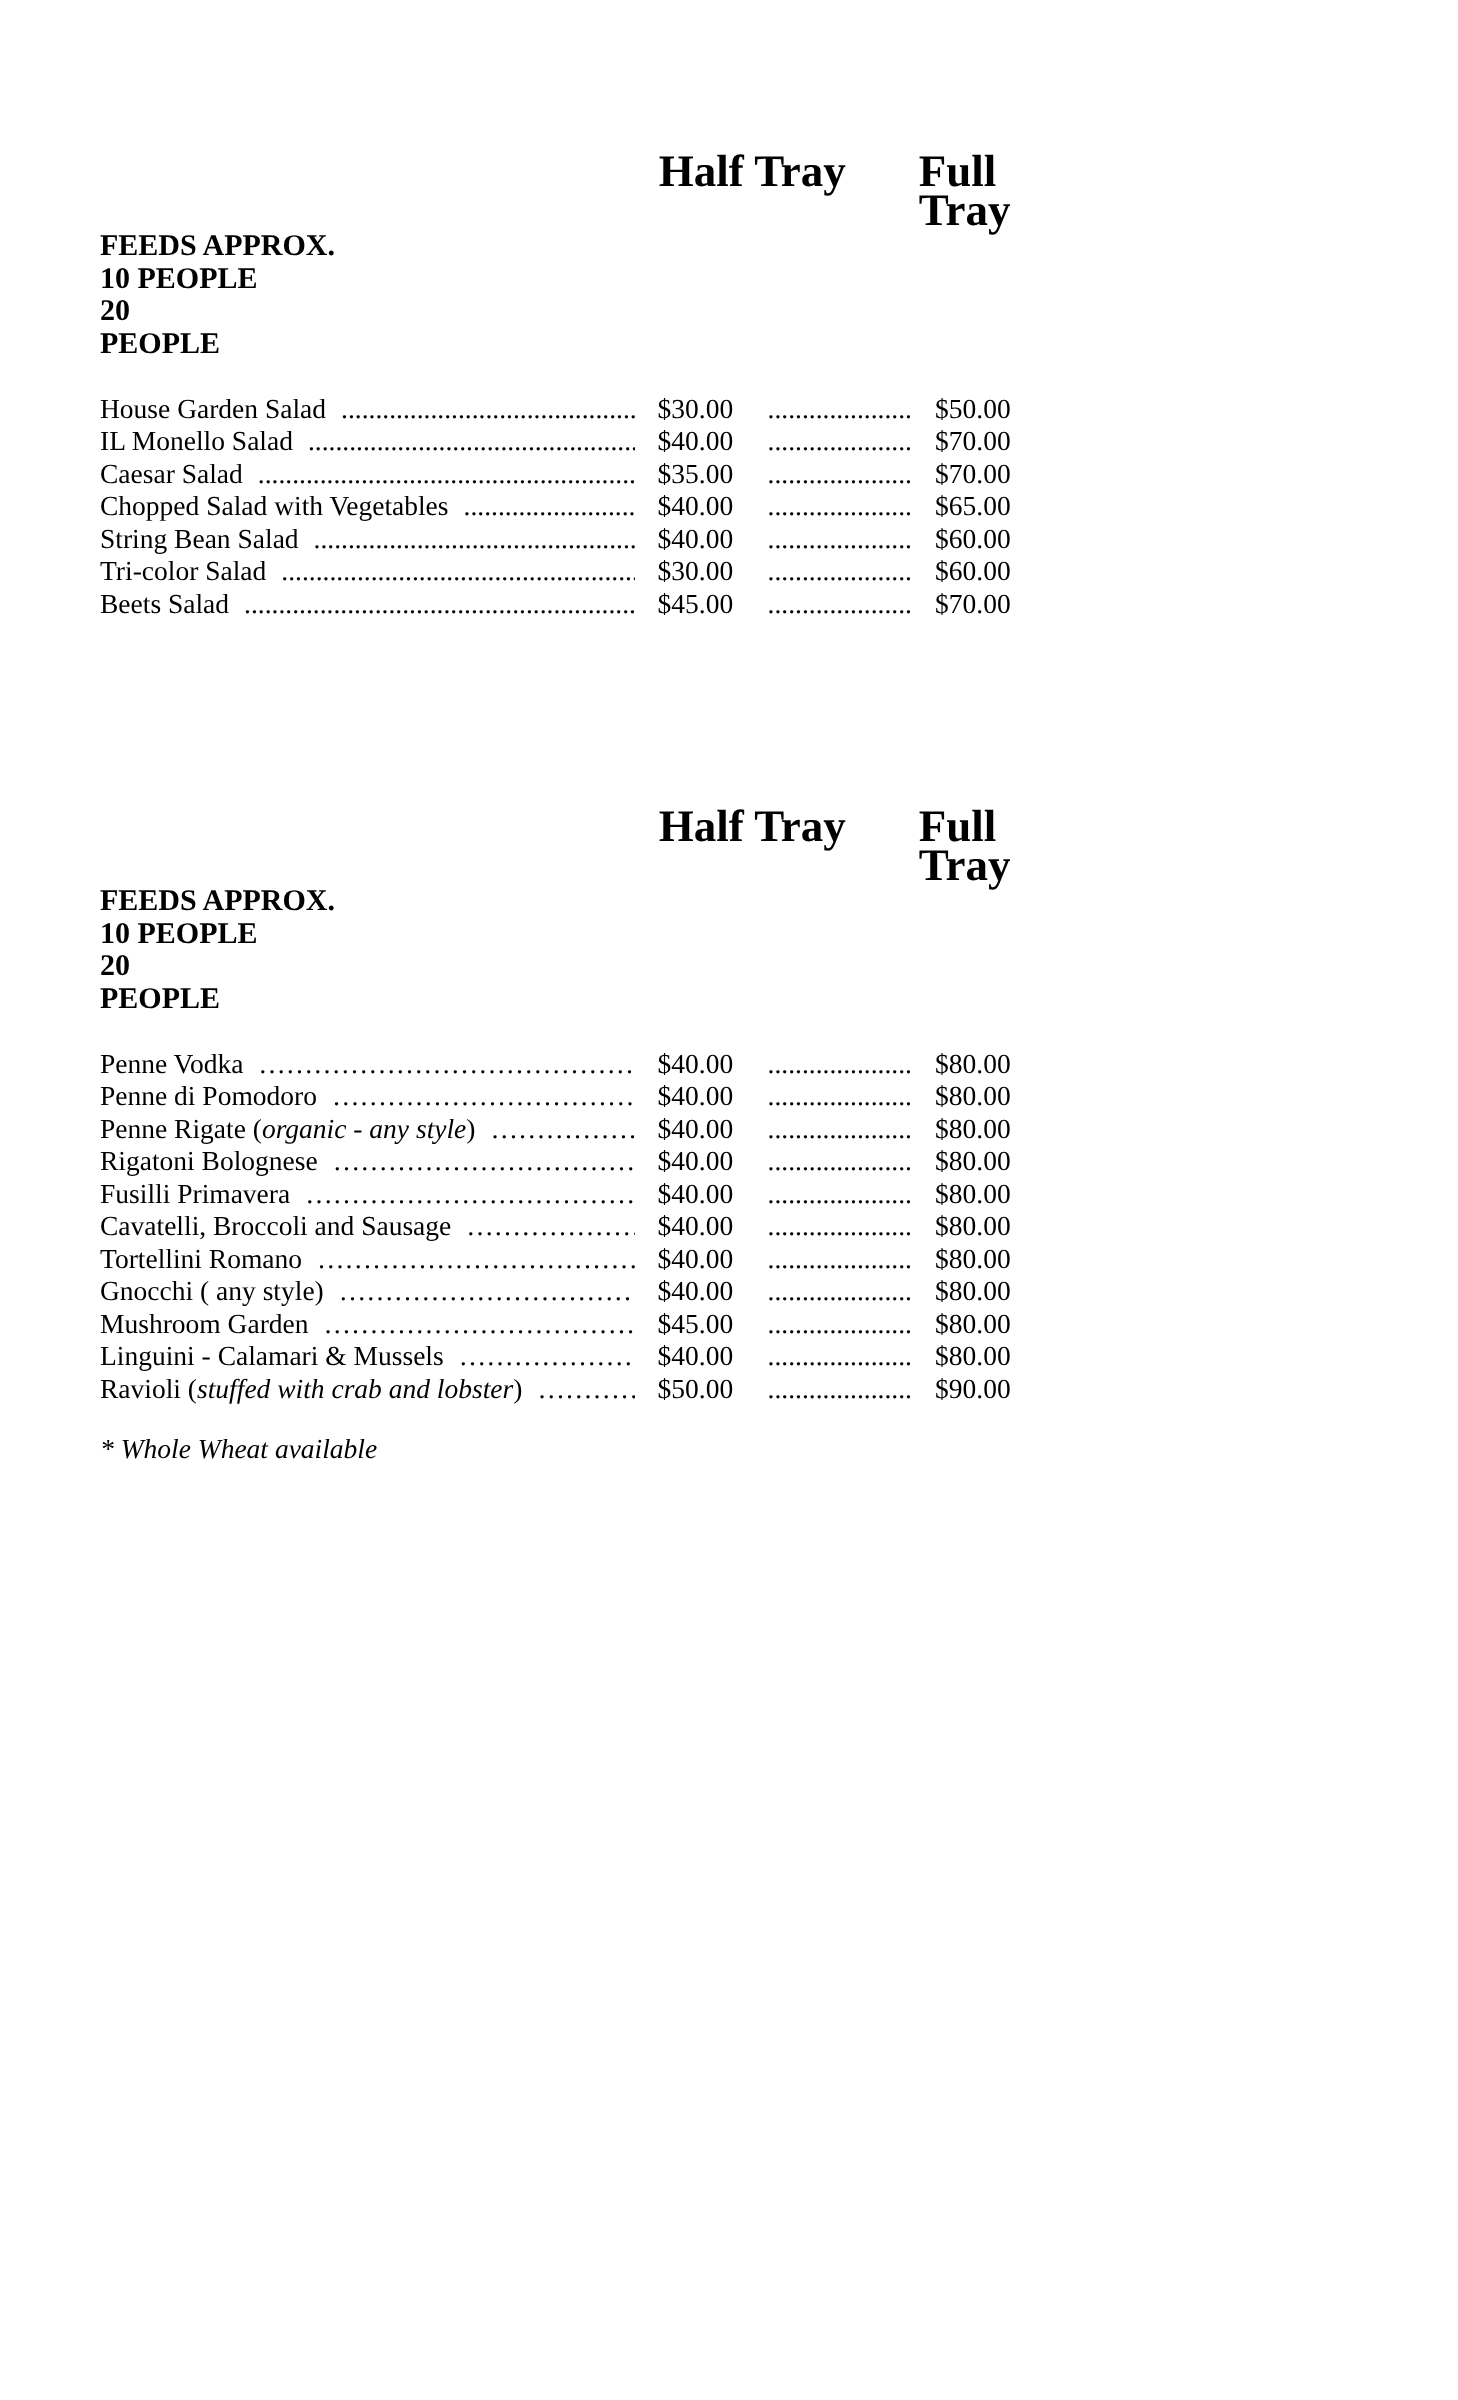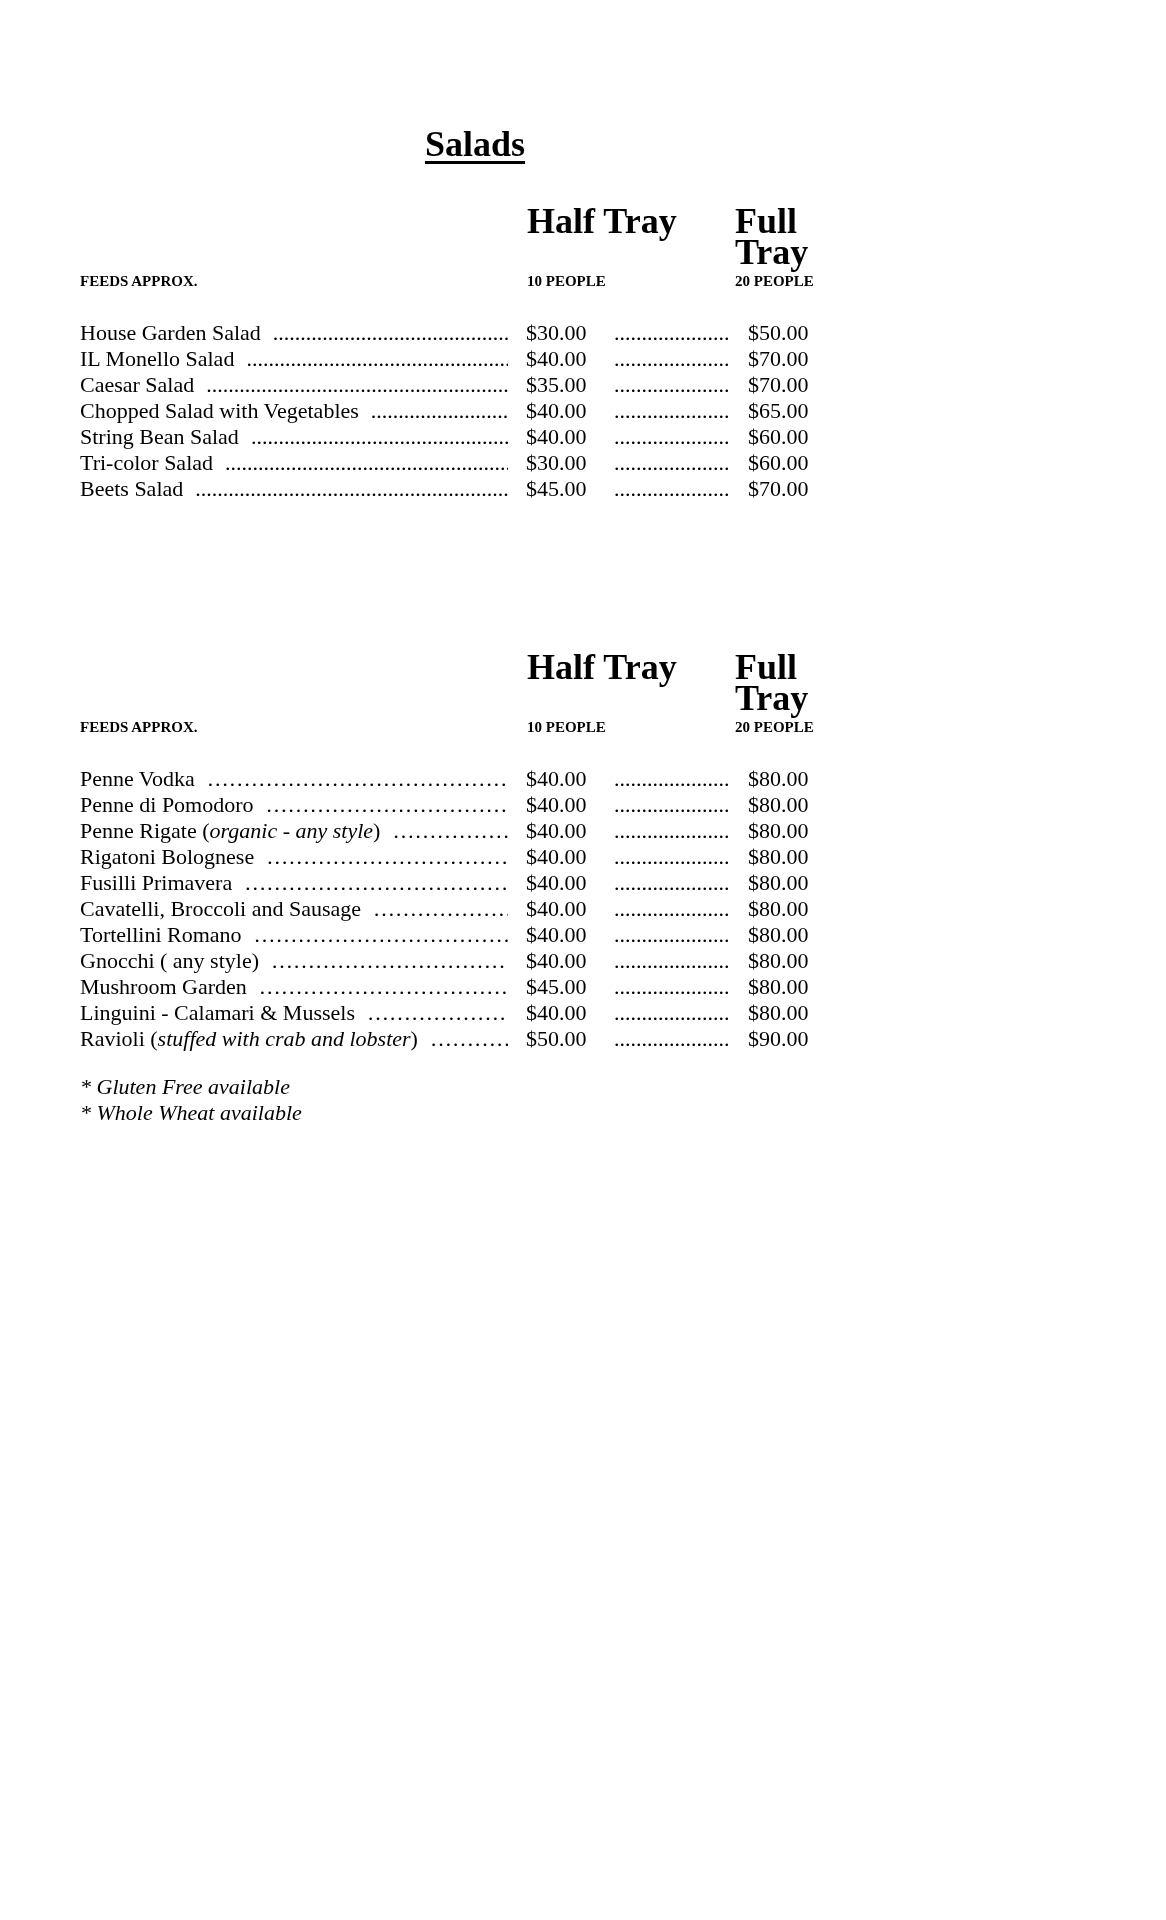--- a/index.html
+++ b/index.html
@@ -25,21 +25,21 @@
     text-decoration-thickness: 3px;
     text-underline-offset: 5px;
     margin-bottom: 40px;
   }
 
   .header-row { display: flex; width: 768px; }
   .hcol-label { flex: 1 1 auto; }
   .hcol-half { width: 208px; flex: none; }
   .hcol-full { width: 113px; flex: none; }
   .header-row-1 { font-size: 36px; font-weight: bold; line-height: 31px; }
-  .header-row-2 { font-size: 15px; font-weight: bold; line-height: 26px; }
+  .header-row-2 { font-size: 24px; font-weight: bold; line-height: 26px; flex-direction: column; }
 
   .items { margin-top: 26px; }
   .menu-row {
     display: flex;
     width: 740px;
     font-size: 22px;
     line-height: 26px;
     gap: 12px;
   }
   .row-label { flex: none; white-space: nowrap; }
@@ -52,21 +52,20 @@
 
   .notes { margin-top: 22px; font-size: 22px; line-height: 26px; font-style: italic; }
   .note { white-space: nowrap; }
 </style>
 </head>
 <body>
 
 <div class="page">
   <div class="content" id="sections-root">
   <section class="menu-section">
-    <h1 class="section-title">Salads</h1>
     <div class="header-row header-row-1">
       <span class="hcol-label"></span>
       <span class="hcol-half">Half Tray</span>
       <span class="hcol-full">Full Tray</span>
     </div>
     <div class="header-row header-row-2">
       <span class="hcol-label">FEEDS APPROX.</span>
       <span class="hcol-half">10 PEOPLE</span>
       <span class="hcol-full">20 PEOPLE</span>
     </div>
@@ -224,18 +223,17 @@
 
   <div class="menu-row">
     <span class="row-label"><span>Ravioli (</span><span class="italic">stuffed with crab and lobster</span><span>) </span></span>
     <span class="row-leader">………………………………………………</span>
     <span class="row-half">$50.00</span>
     <span class="row-leader2">........................</span>
     <span class="row-full">$90.00</span>
   </div>
 </div>
     <div class="notes">
-          <div class="note">* Gluten Free available</div>
           <div class="note">* Whole Wheat available</div>
         </div>
   </section>
 </div>
 </div>
 
 </body></html>

